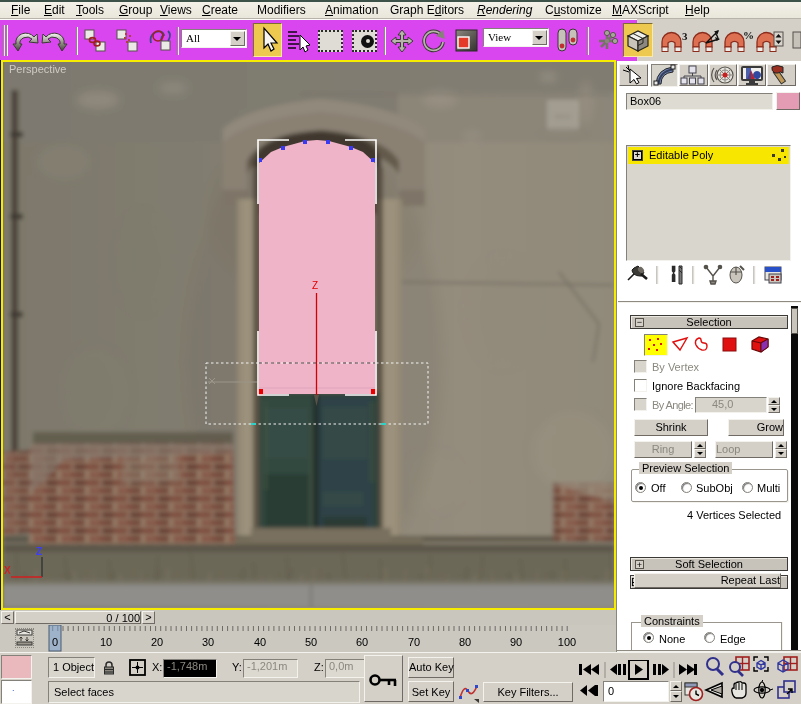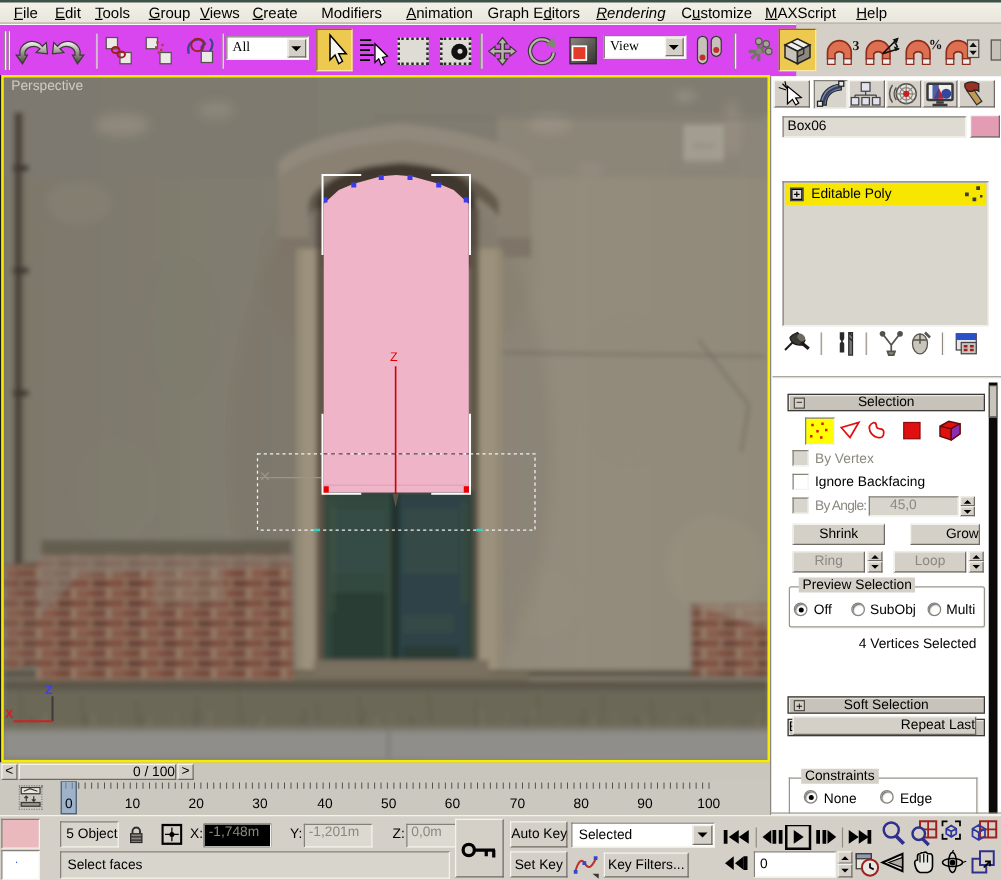--- a/index.html
+++ b/index.html
@@ -639,21 +639,21 @@
   <div class="abs raised" style="left:95px;top:358px;width:56px;height:17px;text-align:right;padding-top:1px;margin-left:16px;">Grow</div>
   <div class="abs raised grayed" style="left:17px;top:380px;width:58px;height:17px;text-align:center;padding-top:1px;">Ring</div>
   <div class="abs" style="left:77px;top:380px;width:12px;height:17px;">
     <div class="raised" style="width:12px;height:8px;">
         <div style="margin:2px auto;width:0;border-left:3px solid transparent;border-right:3px solid transparent;border-bottom:3px solid #000;"></div>
       </div>
     <div class="raised" style="width:12px;height:9px;">
         <div style="margin:2px auto;width:0;border-left:3px solid transparent;border-right:3px solid transparent;border-top:3px solid #000;"></div>
       </div>
   </div>
-  <div class="abs raised grayed" style="left:98px;top:380px;width:58px;height:17px;text-align:center;padding-top:1px;">Loop</div>
+  <div class="abs raised grayed" style="left:98px;top:380px;width:58px;height:17px;padding-top:1px;">Loop</div>
   <div class="abs" style="left:158px;top:380px;width:12px;height:17px;">
     <div class="raised" style="width:12px;height:8px;">
         <div style="margin:2px auto;width:0;border-left:3px solid transparent;border-right:3px solid transparent;border-bottom:3px solid #000;"></div>
       </div>
     <div class="raised" style="width:12px;height:9px;">
         <div style="margin:2px auto;width:0;border-left:3px solid transparent;border-right:3px solid transparent;border-top:3px solid #000;"></div>
       </div>
   </div>
 
   <div class="abs" style="left:14px;top:408px;width:157px;height:33px;border:1px solid #9a968e;border-radius:2px;box-shadow:1px 1px 0 #f4f2ec;"></div>
@@ -822,21 +822,21 @@
     <rect x="49" y="0" width="12" height="26" fill="#7aa0cf" fill-opacity="0.55" stroke="#4a5a70"></rect>
     <text x="55" y="21" font-size="11" text-anchor="middle" font-family="Liberation Sans">0</text>
   </svg>
 </div>
 <div class="abs" id="statusband" style="left:0;top:652px;width:801px;height:52px;background:#d4d0c8;border-top:1px solid #f4f2ec;font-size:11px;">
 
   <div class="abs" style="left:1px;top:2px;width:31px;height:24px;background:#e9b9be;border:1px solid #84817a;border-bottom-color:#f4f2ec;border-right-color:#f4f2ec;"></div>
   <div class="abs" style="left:1px;top:27px;width:31px;height:24px;background:#ffffff;border:1px solid #84817a;border-bottom-color:#f4f2ec;border-right-color:#f4f2ec;"><span style="color:#3050c8;font-size:9px;margin-left:10px;">.</span></div>
 
   <div class="abs sunken" style="left:48px;top:4px;width:47px;height:21px;background:#d8d5cd;">
-      <span class="abs" style="left:4px;top:3px;">5 Object</span>
+      <span class="abs" style="left:4px;top:3px;">1 Object</span>
     </div>
 
   <svg class="abs" style="left:103px;top:8px;" width="12" height="15" viewBox="0 0 12 15">
       <path d="M3 6 L3 4 A3 3 0 0 1 9 4 L9 6" fill="none" stroke="#2a2a2a" stroke-width="1.5"></path>
       <rect x="1.5" y="6" width="9" height="7" fill="#8a867e" stroke="#2a2a2a"></rect>
       <line x1="1.5" y1="8.5" x2="10.5" y2="8.5" stroke="#2a2a2a"></line>
       <line x1="1.5" y1="11" x2="10.5" y2="11" stroke="#2a2a2a"></line>
     </svg>
 
   <svg class="abs" style="left:129px;top:5px;" width="17" height="19" viewBox="0 0 17 19">
@@ -858,36 +858,31 @@
           <circle cx="10" cy="24" r="4.5"></circle>
           <line x1="14" y1="24" x2="31" y2="24"></line>
           <line x1="24" y1="24" x2="24" y2="29"></line>
           <line x1="30" y1="24" x2="30" y2="30"></line>
         </g>
       </svg>
   </div>
   <div class="abs raised" style="left:408px;top:4px;width:46px;height:21px;text-align:center;padding-top:3px;">Auto Key</div>
   <div class="abs raised" style="left:408px;top:28px;width:46px;height:21px;text-align:center;padding-top:4px;">Set Key</div>
 
-  <div class="abs sunken" style="left:457px;top:5px;width:115px;height:20px;background:#fff;">
-    <span class="abs" style="left:5px;top:3px;">Selected</span>
-    <div class="abs raised" style="right:1px;top:1px;width:16px;height:16px;"></div>
-    <div class="abs" style="right:5px;top:7px;width:0;height:0;border-left:4px solid transparent;border-right:4px solid transparent;border-top:4px solid #000;"></div>
-  </div>
 
   <svg class="abs" style="left:458px;top:29px;" width="22" height="21" viewBox="0 0 22 21">
       <path d="M2 16 Q6 2 10 9 Q14 16 19 4" fill="none" stroke="#c03030" stroke-width="1.6"></path>
       <g fill="#3048c8">
         <rect x="1" y="14" width="3" height="3"></rect>
         <rect x="8" y="7" width="3" height="3"></rect>
         <rect x="17" y="3" width="3" height="3"></rect>
       </g>
       <path d="M16 17 L21 17 L21 21 Z" fill="#3a3834"></path>
     </svg>
-  <div class="abs raised" style="left:483px;top:29px;width:68px;height:20px;text-align:center;padding-top:3px;">Key Filters...</div>
+  <div class="abs raised" style="left:483px;top:29px;width:90px;height:20px;text-align:center;padding-top:3px;">Key Filters...</div>
 
   <svg class="abs" style="left:578px;top:7px;" width="120 " height="20" viewBox="0 0 120 20">
     <g fill="#000">
         <rect x="1" y="4" width="3" height="11"></rect>
         <path d="M13 4 L5 9.5 L13 15 Z"></path>
         <path d="M21 4 L13 9.5 L21 15 Z"></path>
       </g>
     <line x1="27" y1="2" x2="27" y2="18" stroke="#908c84"></line>
     <g fill="#000" transform="translate(31,0)">
         <path d="M8 4 L1 9.5 L8 15 Z"></path>

